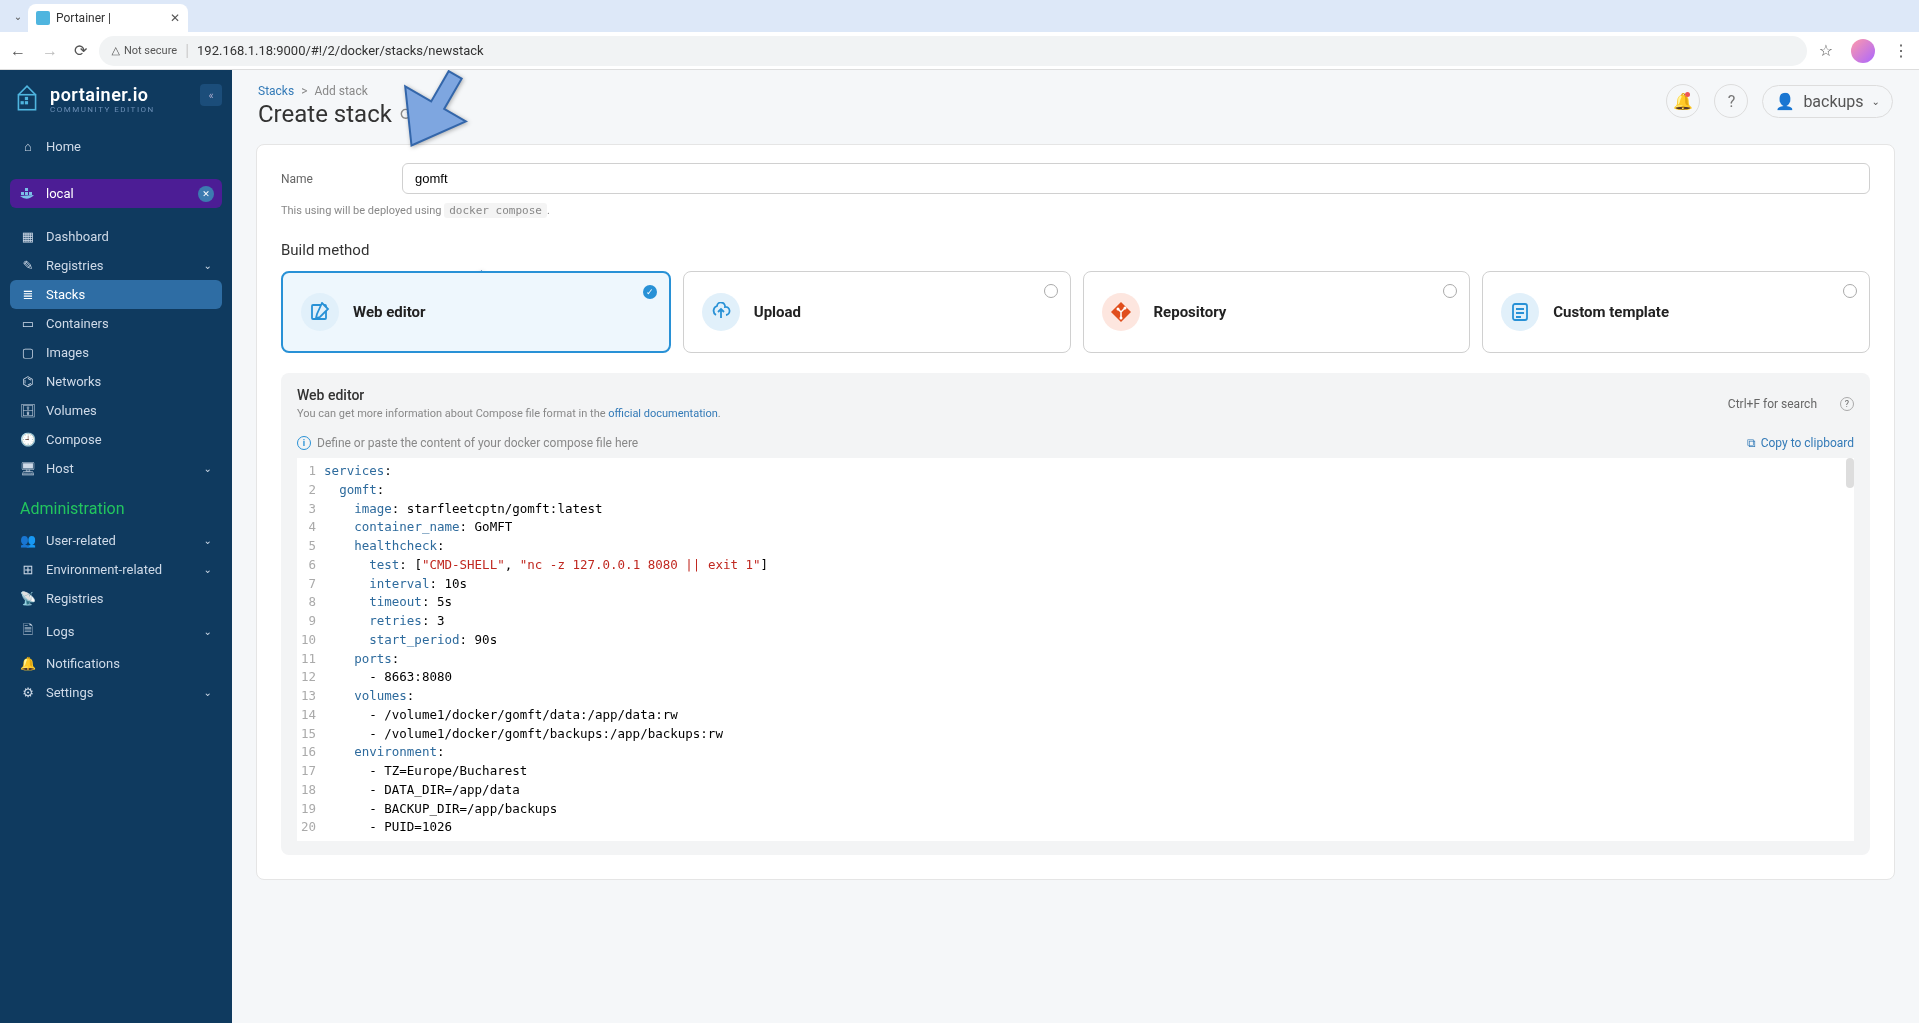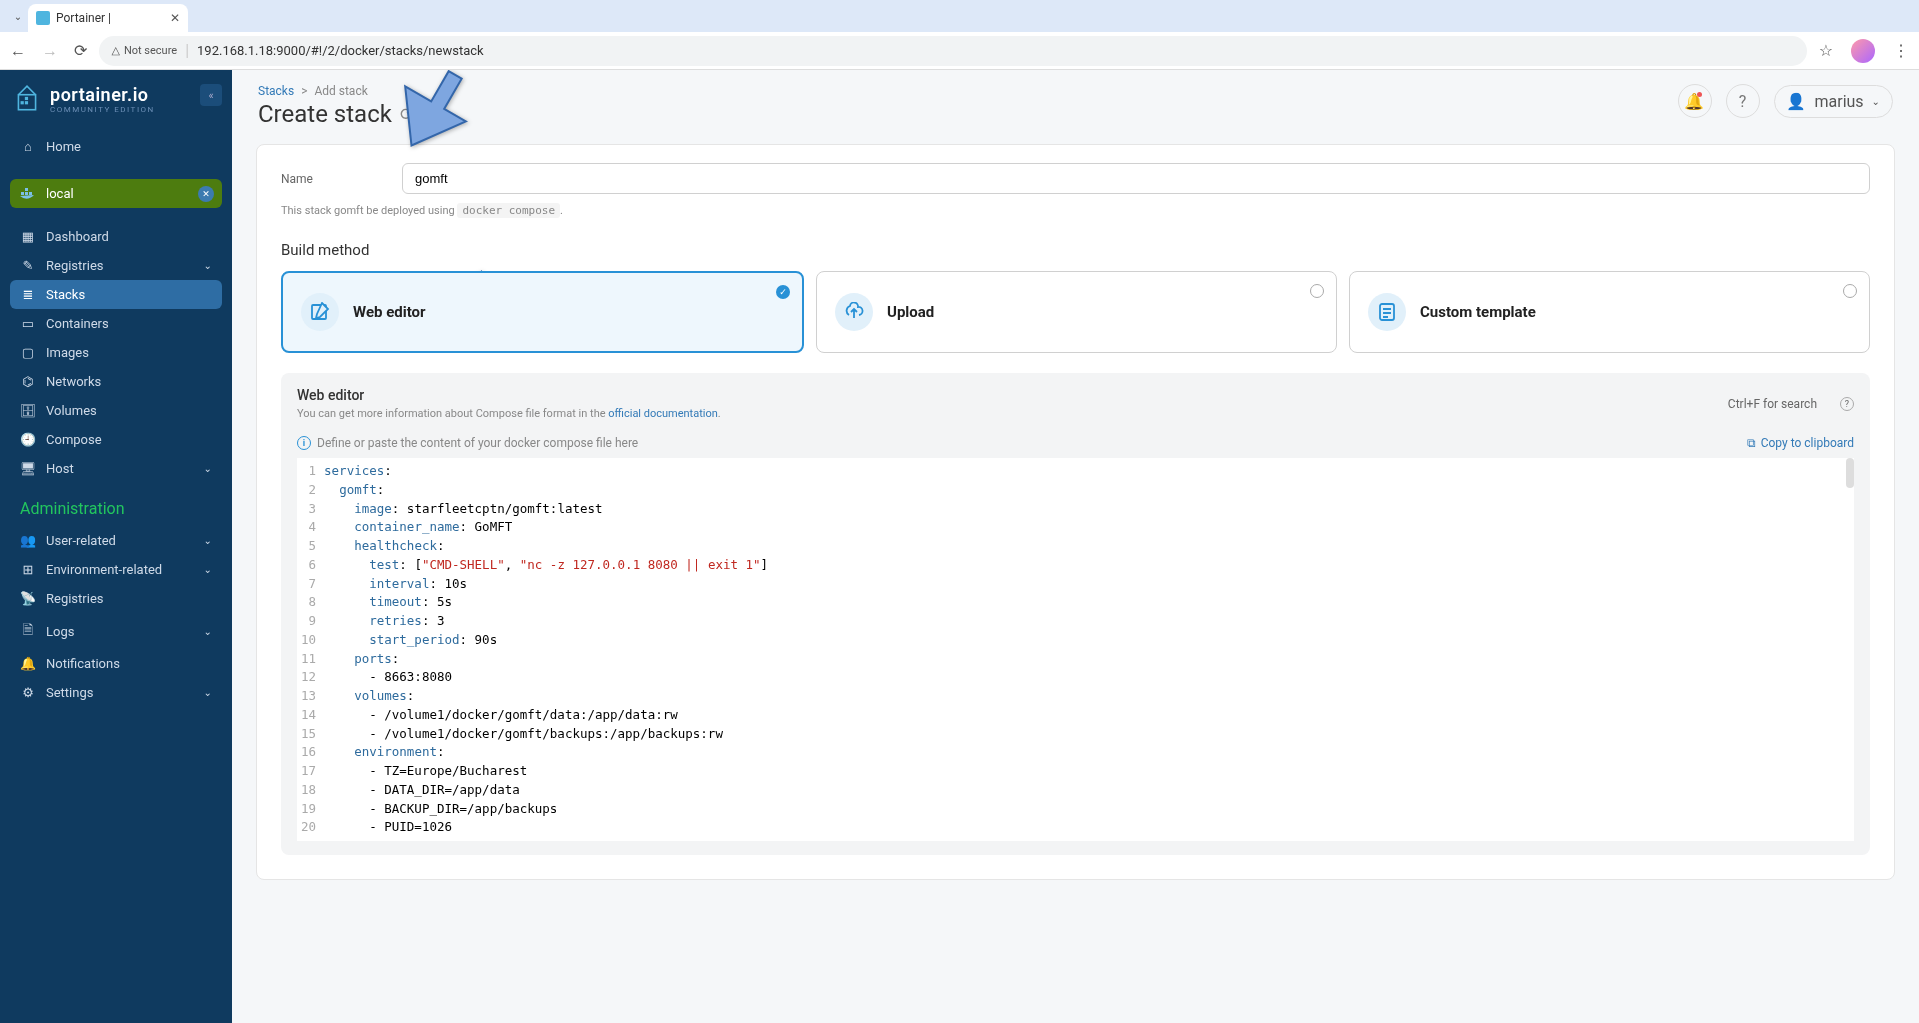--- a/index.html
+++ b/index.html
@@ -29,21 +29,21 @@
 .sidebar-header { display: flex; align-items: center; padding: 14px 14px; gap: 10px; position: relative; }
 .logo-mark { width: 26px; height: 30px; }
 .logo-text { display: flex; flex-direction: column; }
 .logo-text .brand { font-size: 18px; font-weight: 600; letter-spacing: 0.5px; color: #fff; }
 .logo-text .sub { font-size: 8px; letter-spacing: 1.5px; color: #6b8eb5; }
 .collapse-btn { position: absolute; right: 10px; top: 14px; width: 22px; height: 22px; background: #1b4d7a; border-radius: 4px; color: #aac; display: flex; align-items: center; justify-content: center; font-size: 11px; }
 
 .nav-list { list-style: none; padding: 4px 10px; }
 .nav-item { display: flex; align-items: center; gap: 10px; padding: 7px 10px; border-radius: 6px; cursor: pointer; color: #cfdae8;}
 .nav-item.active { background: #2e6da4; color: #fff; }
-.nav-item.env { background: #4d7c0f; color: #fff; border-radius: 6px; position: relative;}
+.nav-item.env { background: #4c1d95; color: #fff; border-radius: 6px; position: relative;}
 .nav-item.env .close-pill { position: absolute; right: 8px; width: 16px; height: 16px; background: #3c7bb0; border-radius: 50%; font-size: 9px; display: flex; align-items: center; justify-content: center; }
 .nav-icon { width: 16px; display: flex; justify-content: center; }
 .nav-chevron { margin-left: auto; font-size: 10px; }
 .nav-section { padding: 12px 20px 4px; font-size: 16px; color: #22c55e; }
 
 .main { flex: 1; overflow: auto; background: #f5f7f9; }
 .top-header { display: flex; align-items: flex-start; padding: 14px 26px 8px; gap: 16px; }
 .breadcrumb { font-size: 12px; color: #888; }
 .breadcrumb a { color: #337ab7; text-decoration: none; }
 .page-title { font-size: 24px; font-weight: 400; color: #333; display: flex; align-items: center; gap: 8px; margin-top: 2px; }
@@ -257,38 +257,38 @@
       <div class="header-right">
         <div class="icon-circle">
           <span>🔔</span>
           <span class="bell-dot"></span>
         </div>
         <div class="icon-circle">
           <span>?</span>
         </div>
         <div class="user-chip">
           <span>👤</span>
-          <span>marius</span>
+          <span>backups</span>
           <span style="font-size:10px">⌄</span>
         </div>
       </div>
     </div>
 
     <div class="content-card" style="position:relative">
 
       <svg class="arrow-annotation arrow-svg" style="left:130px; top:-82px;" width="90" height="95" viewBox="0 0 90 95">
         <path d="M55 5 L40 5 L40 40 L10 40 L45 88 L80 40 L55 40 Z" transform="rotate(30 45 47)" fill="#7ea6e0" stroke="#3366aa" stroke-width="2"></path>
       </svg>
 
       <div class="form-row">
         <span class="form-label">Name</span>
         <input class="text-input" value="gomft" style="">
       </div>
       <div class="deploy-note">
-        <span>This stack gomft be deployed using </span><code>docker compose</code><span>.</span>
+        <span>This using will be deployed using </span><code>docker compose</code><span>.</span>
       </div>
 
       <div class="build-section">
         <div class="build-title">Build method</div>
         <div class="method-grid" id="method-grid" style="position:relative">
 
           <svg class="arrow-annotation arrow-svg" style="left:150px; top:-4px;" width="95" height="78" viewBox="0 0 95 78">
             <path d="M90 25 L50 25 L50 5 L5 39 L50 73 L50 53 L90 53 Z" fill="#7ea6e0" stroke="#3366aa" stroke-width="2"></path>
           </svg>
         <div class="method-card selected">
@@ -302,20 +302,33 @@
               <span class="method-radio">✓</span>
             </div>
             <div class="method-card">
               <span class="method-icon upload">
                 <svg width="20" height="20" viewBox="0 0 20 20" fill="none" stroke="#2891d6" stroke-width="1.8">
                   <path d="M5 13 A5 5 0 0 1 6 4 A4 4 0 0 1 14 5 A4 4 0 0 1 15 13"></path>
                   <path d="M10 7 L10 16 M7 10 L10 7 L13 10"></path>
                 </svg>
               </span>
               <span class="method-label">Upload</span>
+              <span class="method-radio"></span>
+            </div>
+            <div class="method-card">
+              <span class="method-icon repo">
+                <svg width="22" height="22" viewBox="0 0 22 22">
+                  <path d="M11 1 L21 11 L11 21 L1 11 Z" fill="#e04e1d"></path>
+                  <path d="M8 8 L11 11 L11 17 M11 11 L15 7" stroke="#fff" stroke-width="1.5" fill="none"></path>
+                  <circle cx="8" cy="8" r="1.5" fill="#fff"></circle>
+                  <circle cx="15" cy="7" r="1.5" fill="#fff"></circle>
+                  <circle cx="11" cy="17" r="1.5" fill="#fff"></circle>
+                </svg>
+              </span>
+              <span class="method-label">Repository</span>
               <span class="method-radio"></span>
             </div>
             <div class="method-card">
               <span class="method-icon template">
                 <svg width="20" height="20" viewBox="0 0 20 20" fill="none" stroke="#2891d6" stroke-width="1.8">
                   <rect x="3" y="2" width="14" height="16" rx="2"></rect>
                   <path d="M6 7 H14 M6 11 H14 M6 15 H11"></path>
                 </svg>
               </span>
               <span class="method-label">Custom template</span>

